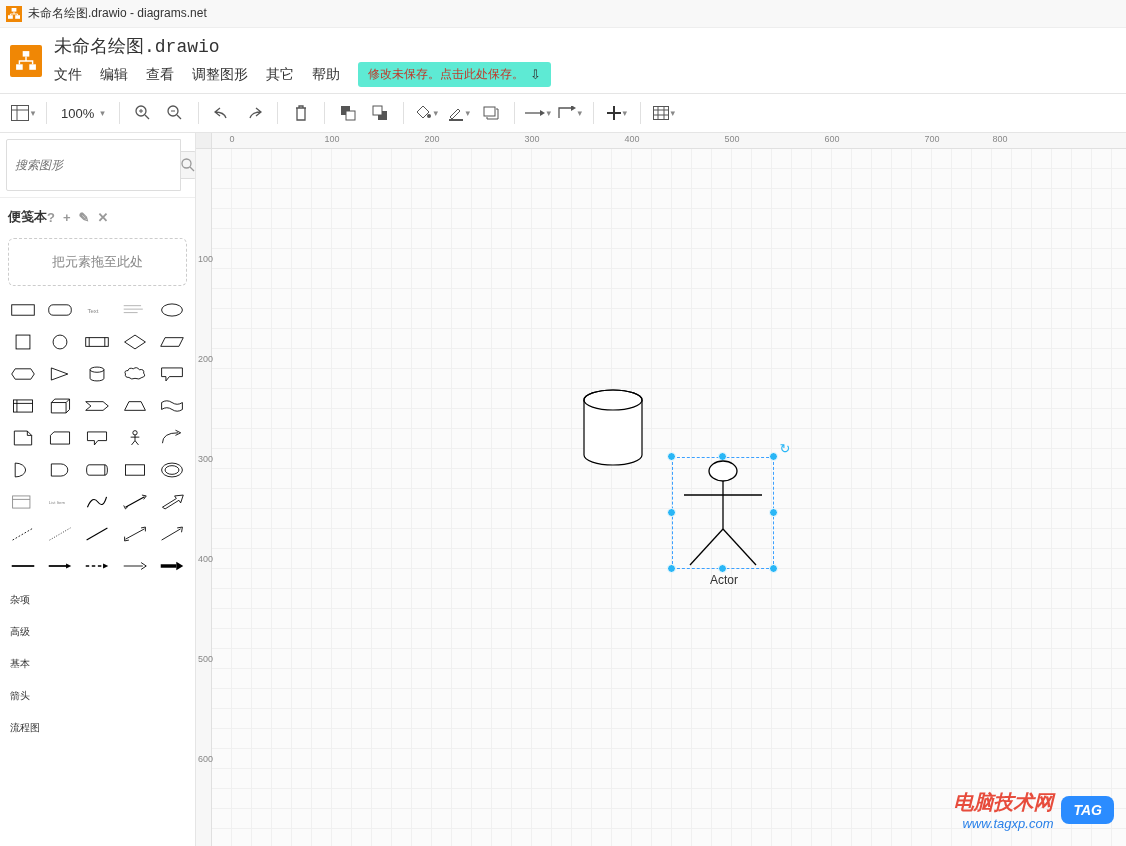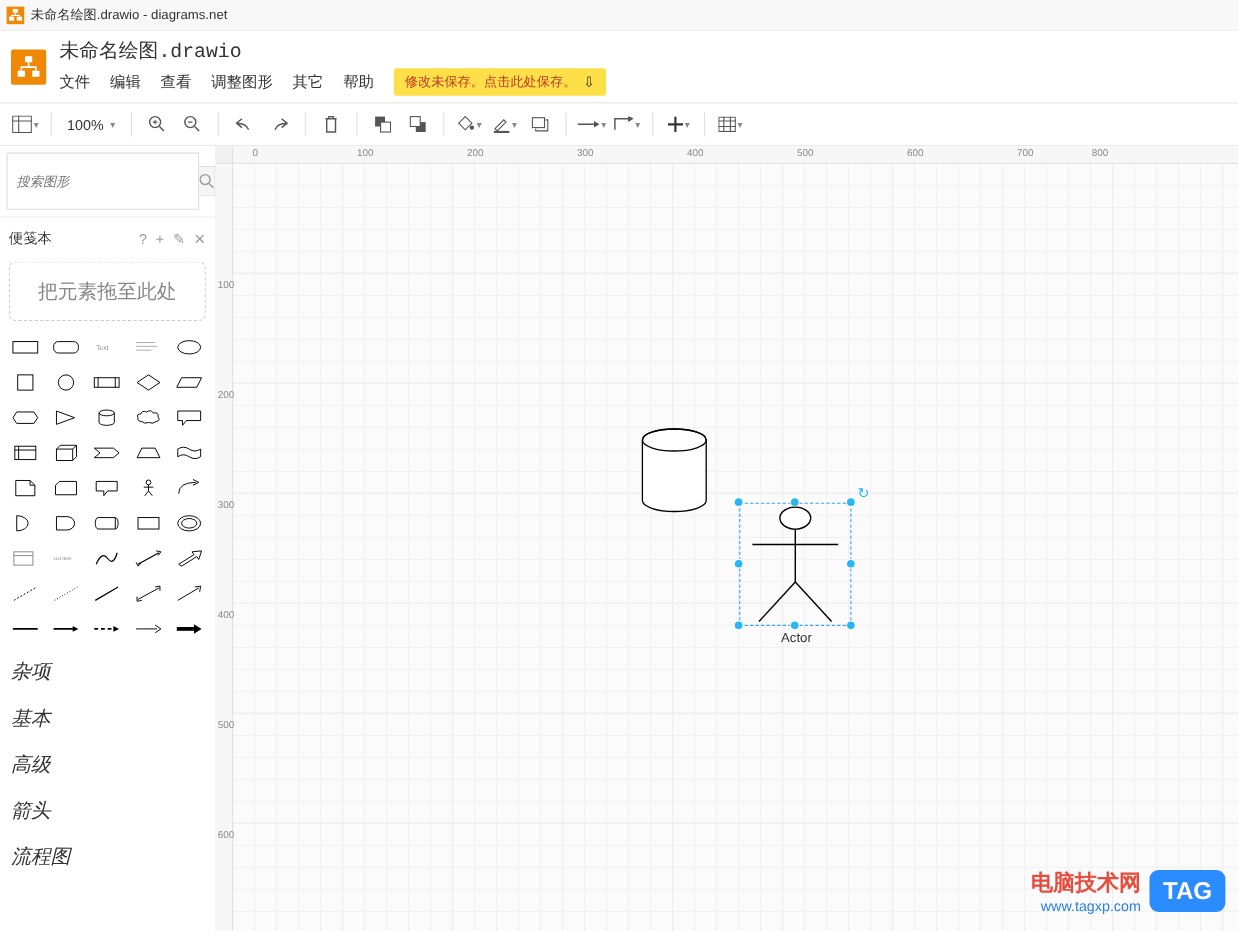--- a/index.html
+++ b/index.html
@@ -10,48 +10,48 @@
 .titlebar .app-icon svg { width: 12px; height: 12px; }
 .titlebar-text { font-size: 12px; color: #333; }
 
 .header { display: flex; align-items: center; padding: 6px 10px; gap: 12px; }
 .header .app-icon-lg { width: 32px; height: 32px; background: #f08705; display: flex; align-items: center; justify-content: center; border-radius: 2px; }
 .header .app-icon-lg svg { width: 22px; height: 22px; }
 .header-main { display: flex; flex-direction: column; gap: 4px; }
 .doc-title { font-size: 18px; color: #333; font-weight: 400; font-family: Liberation Mono, monospace; }
 .menubar { display: flex; gap: 18px; align-items: center; font-size: 14px; }
 .menu-item { cursor: pointer; color: #333; }
-.save-banner { background: #fde047; color: #c0392b; padding: 4px 10px; border-radius: 3px; font-size: 12px; display: flex; align-items: center; gap: 6px; cursor: pointer; }
+.save-banner { background: #5eead4; color: #c0392b; padding: 4px 10px; border-radius: 3px; font-size: 12px; display: flex; align-items: center; gap: 6px; cursor: pointer; }
 .save-banner .dl-icon { font-size: 13px; color: #333; }
 
 .toolbar { height: 40px; border-top: 1px solid #e5e5e5; border-bottom: 1px solid #e5e5e5; display: flex; align-items: center; padding: 0 8px; gap: 2px; background: #fff; }
 .tb-btn { width: 30px; height: 30px; display: flex; align-items: center; justify-content: center; cursor: pointer; color: #555; border-radius: 2px; }
 .tb-sep { width: 1px; height: 22px; background: #e0e0e0; margin: 0 6px; }
 .zoom { display: flex; align-items: center; gap: 4px; padding: 0 6px; cursor: pointer; justify-content: space-between; }
 .dd-caret { font-size: 9px; color: #888; margin-left: 2px; }
 
 .main { display: flex; height: calc(100vh - 28px - 58px - 40px); }
 
 .sidebar { width: 196px; border-right: 1px solid #e5e5e5; display: flex; flex-direction: column; overflow-y: auto; background: #fff; }
 .search-row { display: flex; align-items: center; padding: 6px 6px; border-bottom: 1px solid #eee; }
 .search-row input { flex: 1; border: 1px solid #ddd; padding: 18px 8px; font-size: 12px; outline: none; border-radius: 2px 0 0 2px; font-style: italic; }
 .search-row .sbtn { width: 30px; height: 28px; border: 1px solid #ddd; border-left: none; background: #f5f5f5; display: flex; align-items: center; justify-content: center; color: #888; border-radius: 0 2px 2px 0; }
 
-.palette-header { display: flex; align-items: center; justify-content: space-between; padding: 10px 8px 6px; font-size: 13px; color: #333; }
+.palette-header { display: flex; align-items: center; justify-content: flex-start; padding: 10px 8px 6px; font-size: 13px; color: #333; font-weight: bold; }
 .palette-header .ph-actions { display: flex; gap: 8px; color: #999; font-size: 13px; }
 .palette-header .ph-actions span { cursor: pointer; }
 
-.dropzone { margin: 6px 8px; border: 1px dashed #ccc; border-radius: 6px; padding: 14px 0; text-align: center; color: #888; font-size: 18px; }
+.dropzone { margin: 6px 8px; border: 1px dashed #ccc; border-radius: 6px; padding: 14px 0; text-align: center; color: #888; font-size: 13px; }
 
 .cat-title { padding: 8px 8px 6px; font-size: 13px; color: #333; }
 .shape-grid { display: grid; grid-template-columns: repeat(5, 1fr); gap: 4px; padding: 4px 6px; }
 .shape-cell { height: 28px; display: flex; align-items: center; justify-content: center; cursor: pointer; }
 .shape-cell svg { width: 26px; height: 22px; }
 
-.cat-list .cat-row { padding: 9px 10px; font-size: 18px; cursor: pointer; font-style: italic; }
+.cat-list .cat-row { padding: 9px 10px; font-size: 10px; cursor: pointer; }
 
 .canvas-wrap { flex: 1; position: relative; overflow: hidden; background: #fbfbfb; }
 
 
 .ruler-h { position: absolute; left: 16px; top: 0; right: 0; height: 16px; background: #f7f7f7; border-bottom: 1px solid #e0e0e0; }
 .ruler-v { position: absolute; left: 0; top: 16px; bottom: 0; width: 16px; background: #f7f7f7; border-right: 1px solid #e0e0e0; }
 .ruler-corner { position: absolute; left: 0; top: 0; width: 16px; height: 16px; background: #f0f0f0; border-right: 1px solid #e0e0e0; border-bottom: 1px solid #e0e0e0; }
 .tick-label-h { position: absolute; top: 1px; font-size: 9px; color: #888; transform: translateX(-50%); }
 .tick-v2 { position: absolute; left: 2px; font-size: 9px; color: #888; transform: translateY(-50%); }
 
@@ -66,25 +66,25 @@
 }
 
 
 .cyl { position: absolute; }
 .actor { position: absolute; }
 .sel-box { position: absolute; border: 1px dashed #3aa0ff; }
 .handle { position: absolute; width: 9px; height: 9px; background: #29b6f6; border: 1px solid #fff; border-radius: 50%; }
 .rotate-handle { position: absolute; width: 14px; height: 14px; color: #29b6f6; display: flex; align-items: center; justify-content: center; font-size: 13px; }
 .actor-label { position: absolute; font-size: 12px; color: #333; }
 
-.watermark { position: absolute; right: 12px; bottom: 22px; display: flex; align-items: center; gap: 8px; pointer-events: none; }
+.watermark { position: absolute; right: 12px; bottom: 22px; display: flex; align-items: center; gap: 8px; pointer-events: none; font-style: italic; }
 .wm-text { text-align: right; }
 .wm-text .l1 { color: #e74c3c; font-weight: bold; font-size: 20px; }
 .wm-text .l2 { color: #2980e8; font-size: 13px; }
-.wm-tag { background: #2b8cff; color: #fff; font-weight: bold; font-size: 22px; padding: 6px 12px; border-radius: 8px; }
+.wm-tag { background: #2b8cff; color: #fff; font-weight: bold; font-size: 14px; padding: 6px 12px; border-radius: 8px; }
 
 </style>
 </head>
 <body>
 
 <div class="titlebar">
   <span class="app-icon">
     <svg viewBox="0 0 10 10">
         <rect x="3" y="0" width="4" height="3" fill="#fff"></rect>
         <rect x="0" y="6" width="4" height="3" fill="#fff"></rect>
@@ -517,22 +517,22 @@
       <div class="shape-cell">
           <svg viewBox="0 0 30 20">
             <rect x="2" y="8" width="18" height="4" fill="#000"></rect>
             <path d="M20 5 L28 10 L20 15 Z" fill="#000"></path>
           </svg>
         </div>
     </div>
 
     <div class="cat-list">
       <div class="cat-row">杂项</div>
+      <div class="cat-row">高级</div>
       <div class="cat-row">基本</div>
-      <div class="cat-row">高级</div>
       <div class="cat-row">箭头</div>
       <div class="cat-row">流程图</div>
     </div>
   </div>
 
   <div class="canvas-wrap">
     <div class="ruler-corner"></div>
     <div class="ruler-h">
       <span class="tick-label-h" style="left:20px">0</span>
       <span class="tick-label-h" style="left:120px">100</span>

